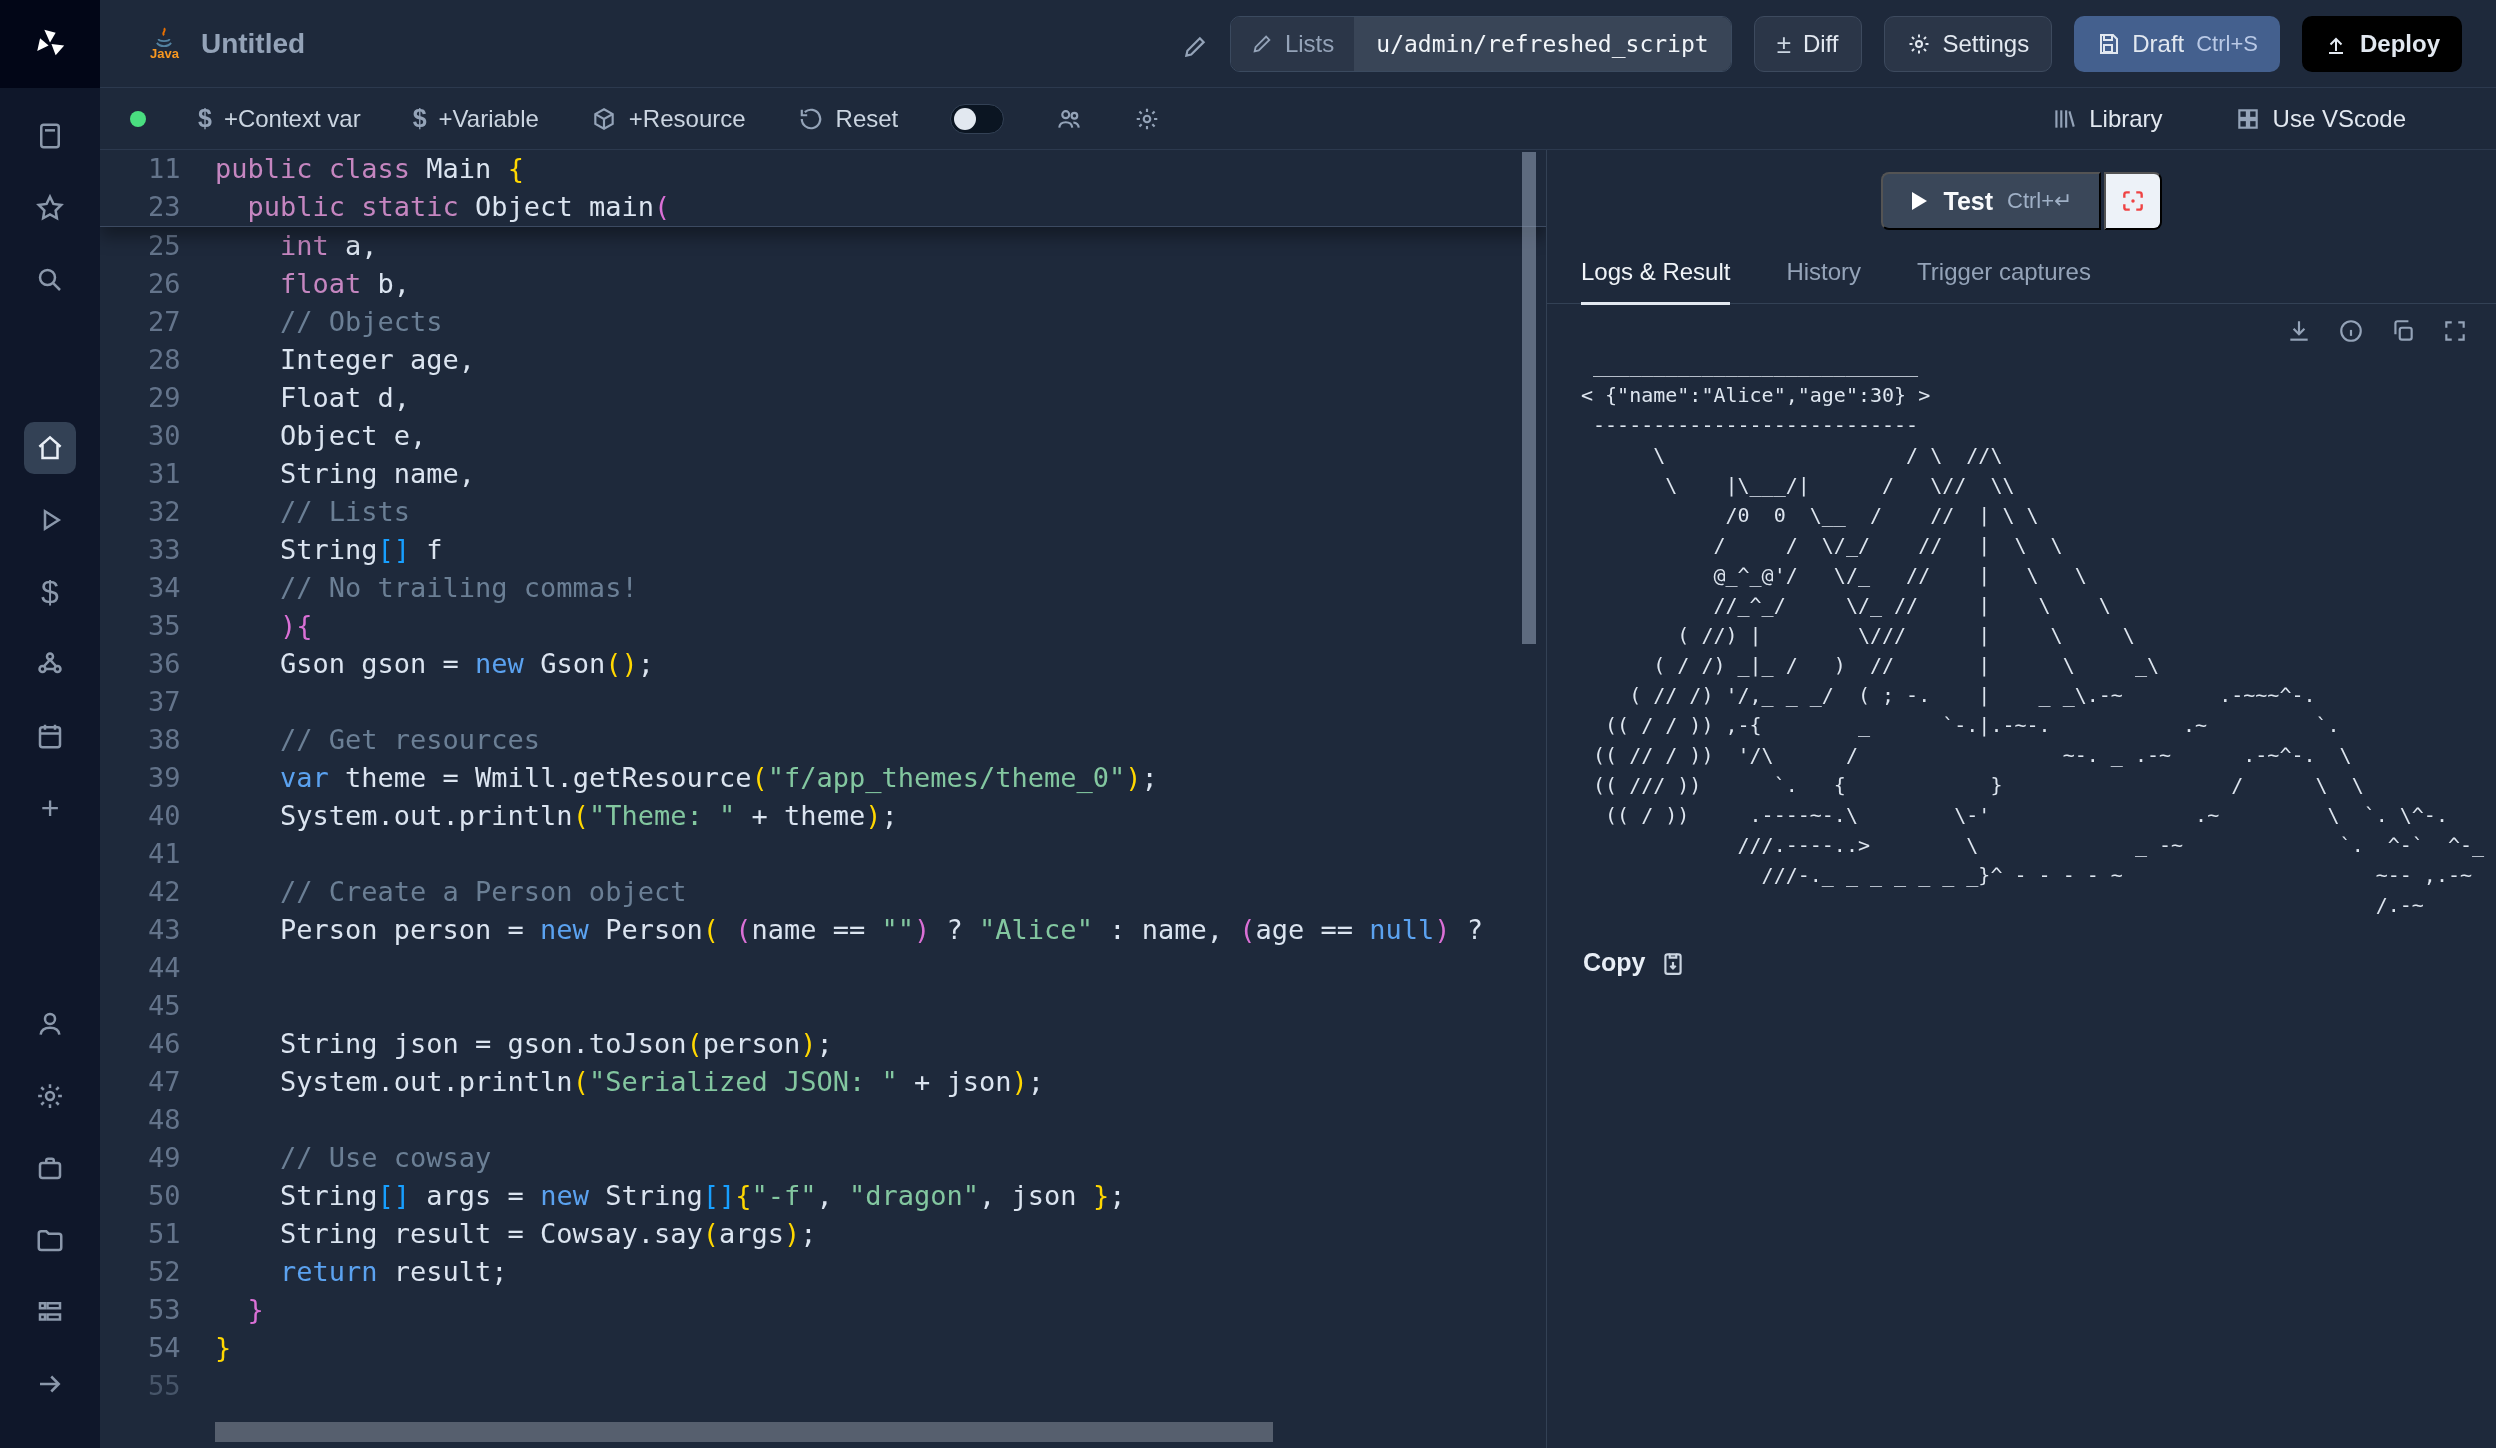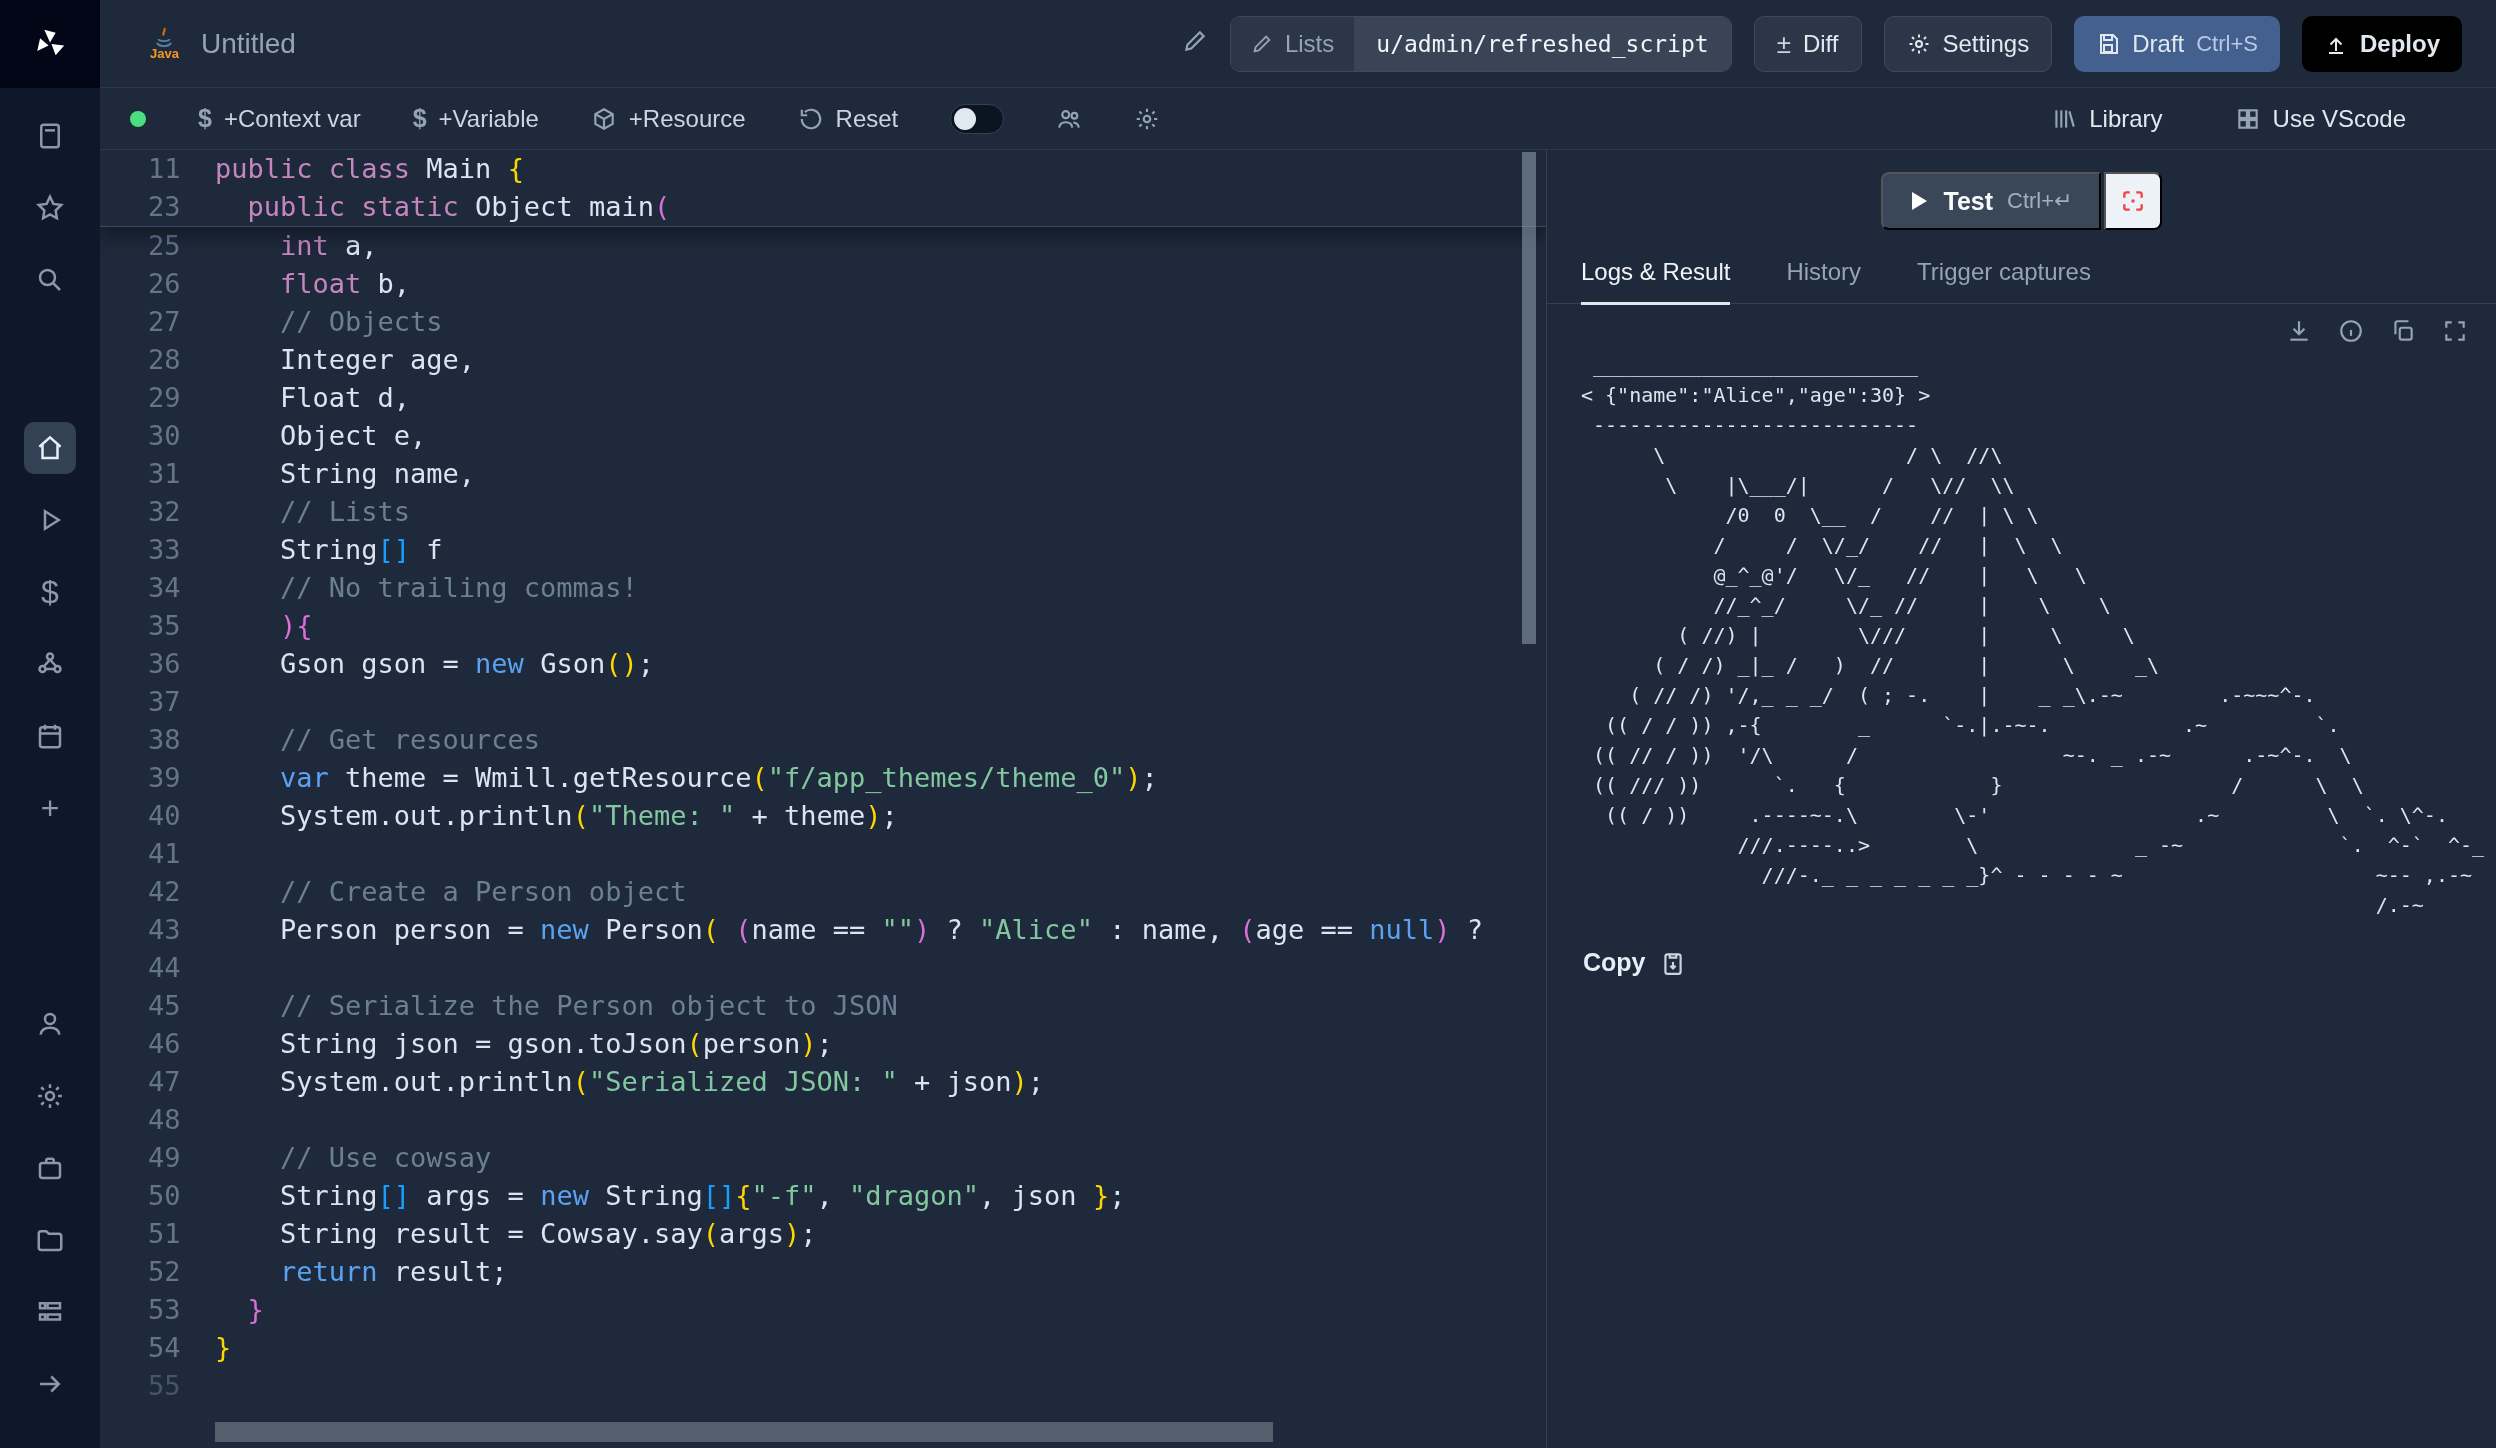--- a/index.html
+++ b/index.html
@@ -20,21 +20,21 @@
   .side-item.active { background:#334155; color:#e8eef6; }
   .side-glyph { font-size:32px; line-height:1; color:#8b98ab; }
   .spacer-a { height:96px; flex:none; }
   .spacer-b { flex:1; }
 
   
   .topbar { grid-row:1; grid-column:2; background:#1e293b; border-bottom:1px solid #2c394e; display:flex; align-items:center; padding:0 34px 0 50px; gap:22px; }
   .java-badge { display:flex; flex-direction:column; align-items:center; gap:0; flex:none; }
   .java-word { font-size:13px; color:#f89820; font-weight:bold; margin-top:-3px; }
   .script-title { color:#94a3b8; font-size:28px; }
-  .title-zone { flex:1; display:flex; align-items:flex-start; gap:16px; min-width:0; }
+  .title-zone { flex:1; display:flex; align-items:flex-end; gap:16px; min-width:0;font-weight:bold; }
   .title-spacer { flex:1; }
   .pencil { color:#94a3b8; }
   .path-group { display:flex; align-items:stretch; height:56px; border-radius:10px; overflow:hidden; border:1px solid #3b4a5f; flex:none; }
   .path-left { background:#2b3648; color:#94a3b8; display:flex; align-items:center; gap:12px; padding:0 20px; font-size:24px; }
   .path-right { background:#394557; color:#f1f5f9; display:flex; align-items:center; padding:0 22px; font-size:23px; font-family:"DejaVu Sans Mono", monospace; }
   .tb-btn { height:56px; border-radius:10px; background:#2b3648; border:1px solid #3d4a5e; color:#e2e8f0; display:flex; align-items:center; gap:12px; padding:0 22px; font-size:24px; cursor:pointer; flex:none; }
   .tb-btn svg { width:24px; height:24px; }
   .btn-draft { background:#44608e; border:none; }
   .btn-draft .kbd { color:#b9c9e6; }
   .btn-deploy { background:#000000; border:none; font-weight:600; }
@@ -415,21 +415,20 @@
           <div class="code-row">
             <span class="ln">43</span>
             <span class="lc"><span class="tok-p">    Person person = </span><span class="tok-n">new</span><span class="tok-p"> Person</span><span class="tok-b1">(</span><span class="tok-p"> </span><span class="tok-b2">(</span><span class="tok-p">name == </span><span class="tok-s">""</span><span class="tok-b2">)</span><span class="tok-p"> ? </span><span class="tok-s">"Alice"</span><span class="tok-p"> : name, </span><span class="tok-b2">(</span><span class="tok-p">age == </span><span class="tok-n">null</span><span class="tok-b2">)</span><span class="tok-p"> ?</span></span>
           </div>
           <div class="code-row">
             <span class="ln">44</span>
             <span class="lc"></span>
           </div>
           <div class="code-row">
             <span class="ln">45</span>
-            <span class="lc"><span class="tok-c">    // Serialize the Person object to JSON</span></span>
           </div>
           <div class="code-row">
             <span class="ln">46</span>
             <span class="lc"><span class="tok-p">    String json = gson.toJson</span><span class="tok-b1">(</span><span class="tok-p">person</span><span class="tok-b1">)</span><span class="tok-p">;</span></span>
           </div>
           <div class="code-row">
             <span class="ln">47</span>
             <span class="lc"><span class="tok-p">    System.out.println</span><span class="tok-b1">(</span><span class="tok-s">"Serialized JSON: "</span><span class="tok-p"> + json</span><span class="tok-b1">)</span><span class="tok-p">;</span></span>
           </div>
           <div class="code-row">

